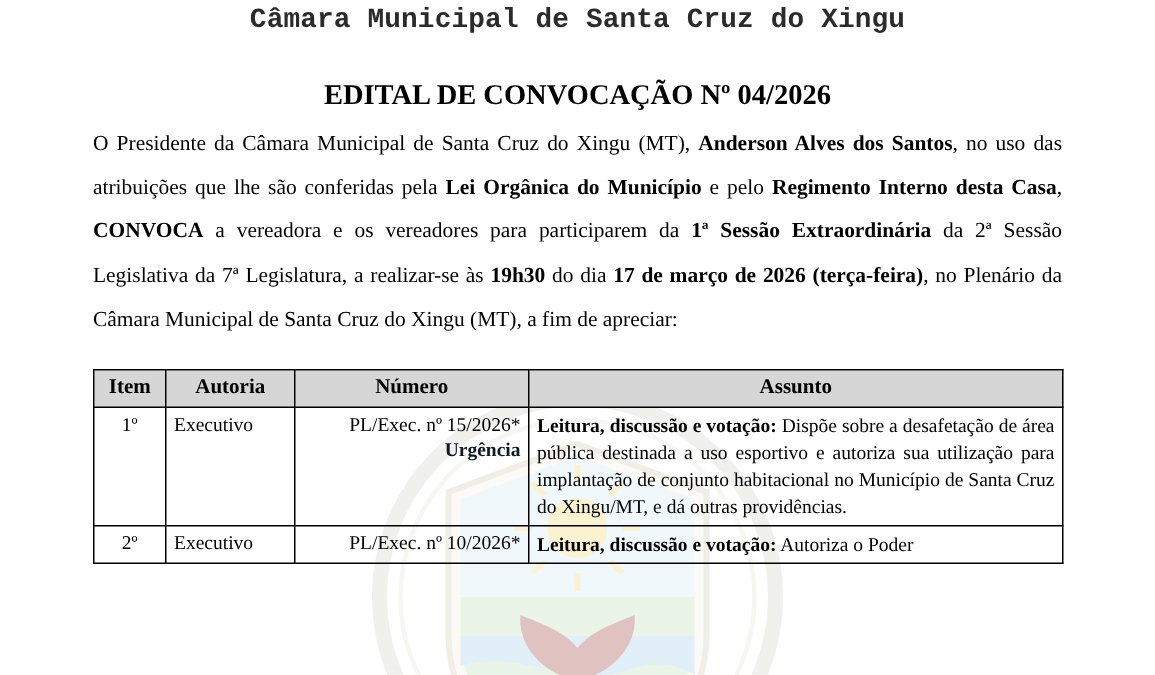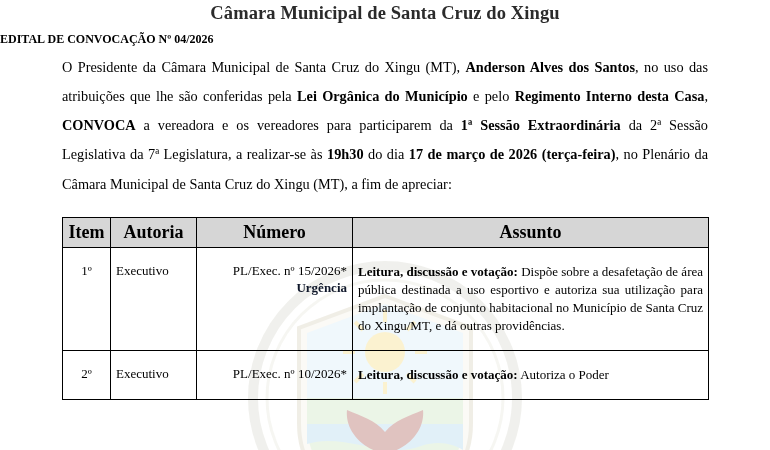--- a/index.html
+++ b/index.html
@@ -35,43 +35,43 @@
   }
 
   
   .doc-header {
     position: relative;
     z-index: 2;
     text-align: center;
     padding-top: 2px;
   }
   .city-name {
-    font-family: Liberation Serif, serif;
+    font-family: Liberation Mono, monospace;
     font-size: 18.5px;
     font-weight: bold;
     color: #2b2b2b;
     letter-spacing: 0.1px;
     line-height: 1.25;
   }
   .state-name {
     font-family: "Liberation Sans", sans-serif;
     font-size: 16px;
     color: #7b7b7b;
     line-height: 1.5;
     margin-top: 2px;
   }
 
   
   .doc-title {
     position: relative;
     z-index: 2;
-    text-align: left;
-    margin-top: 6px;
+    text-align: center;
+    margin-top: 25px;
     font-family: "Liberation Serif", serif;
-    font-size: 12px;
+    font-size: 19px;
     font-weight: bold;
     line-height: 1.45;
   }
 
   
   .doc-body {
     position: relative;
     z-index: 2;
     margin: 4px 62px 0 62px;
     font-size: 14.3px;
@@ -90,27 +90,27 @@
   table.agenda {
     border-collapse: collapse;
     width: 646px;
     table-layout: fixed;
     font-size: 13px;
   }
   table.agenda th,
   table.agenda td {
     border: 1px solid #000000;
     vertical-align: top;
-    padding: 15px 5px;
+    padding: 3px 5px;
   }
   table.agenda thead th {
     background: #d6d6d6;
     text-align: center;
     font-weight: bold;
-    font-size: 18px;
+    font-size: 14px;
     padding: 4px 5px;
     vertical-align: middle;
   }
   .col-item { width: 48px; }
   .col-autoria { width: 86px; }
   .col-numero { width: 156px; }
   .col-assunto { width: 356px; }
 
   td.c-item { text-align: center; }
   td.c-autoria { }

